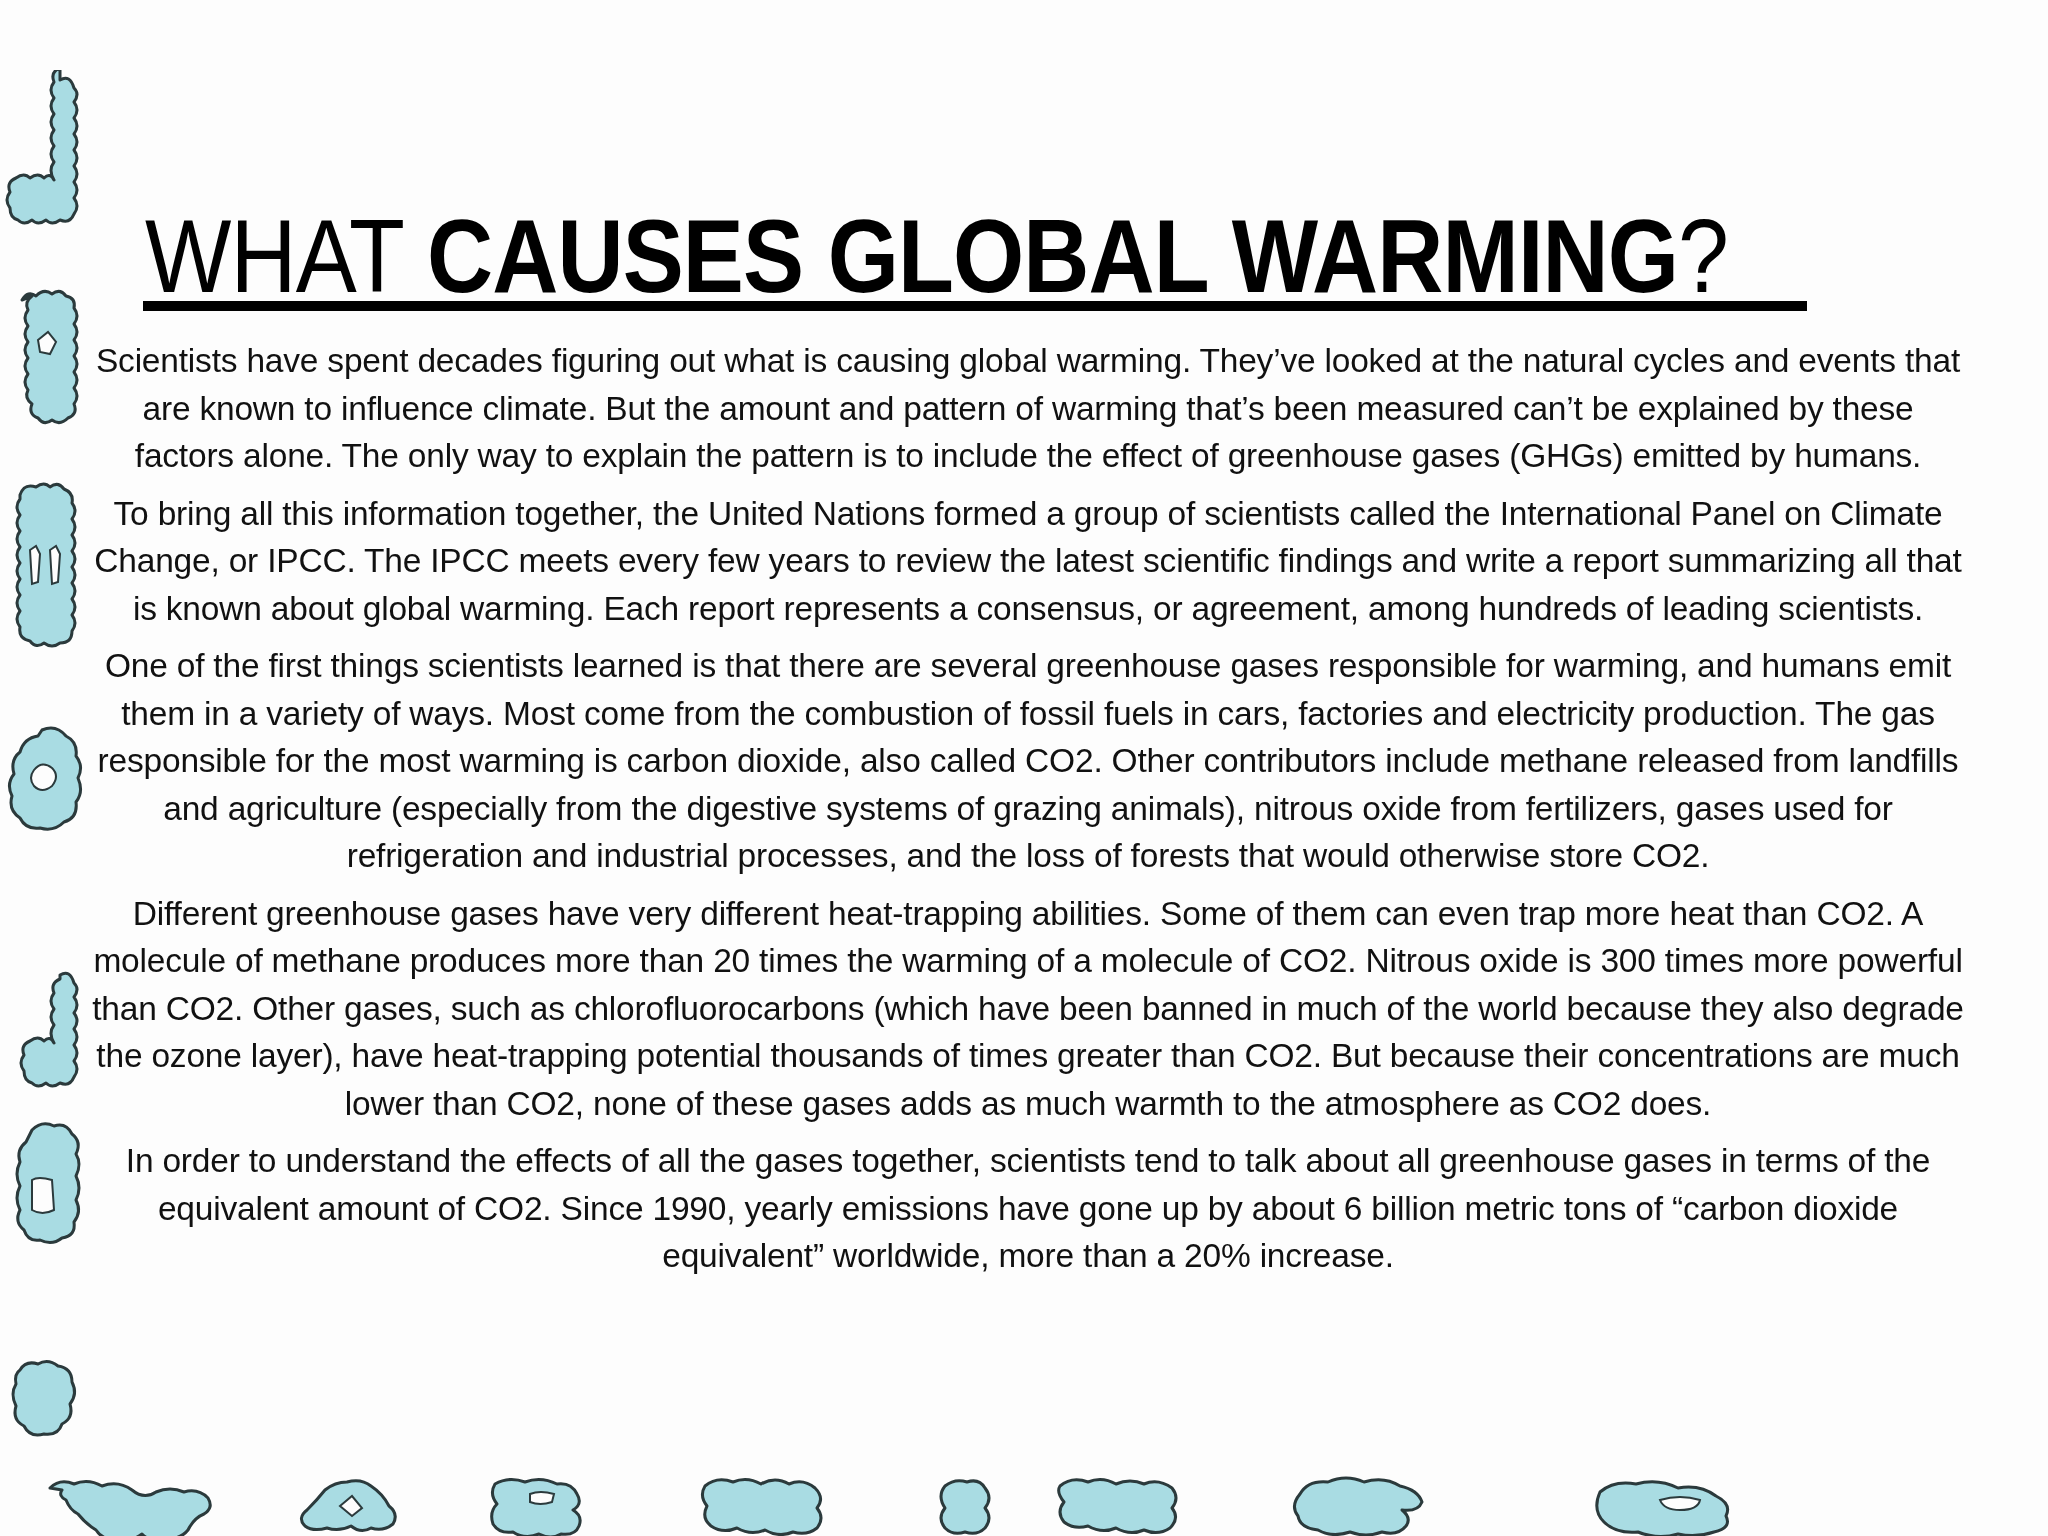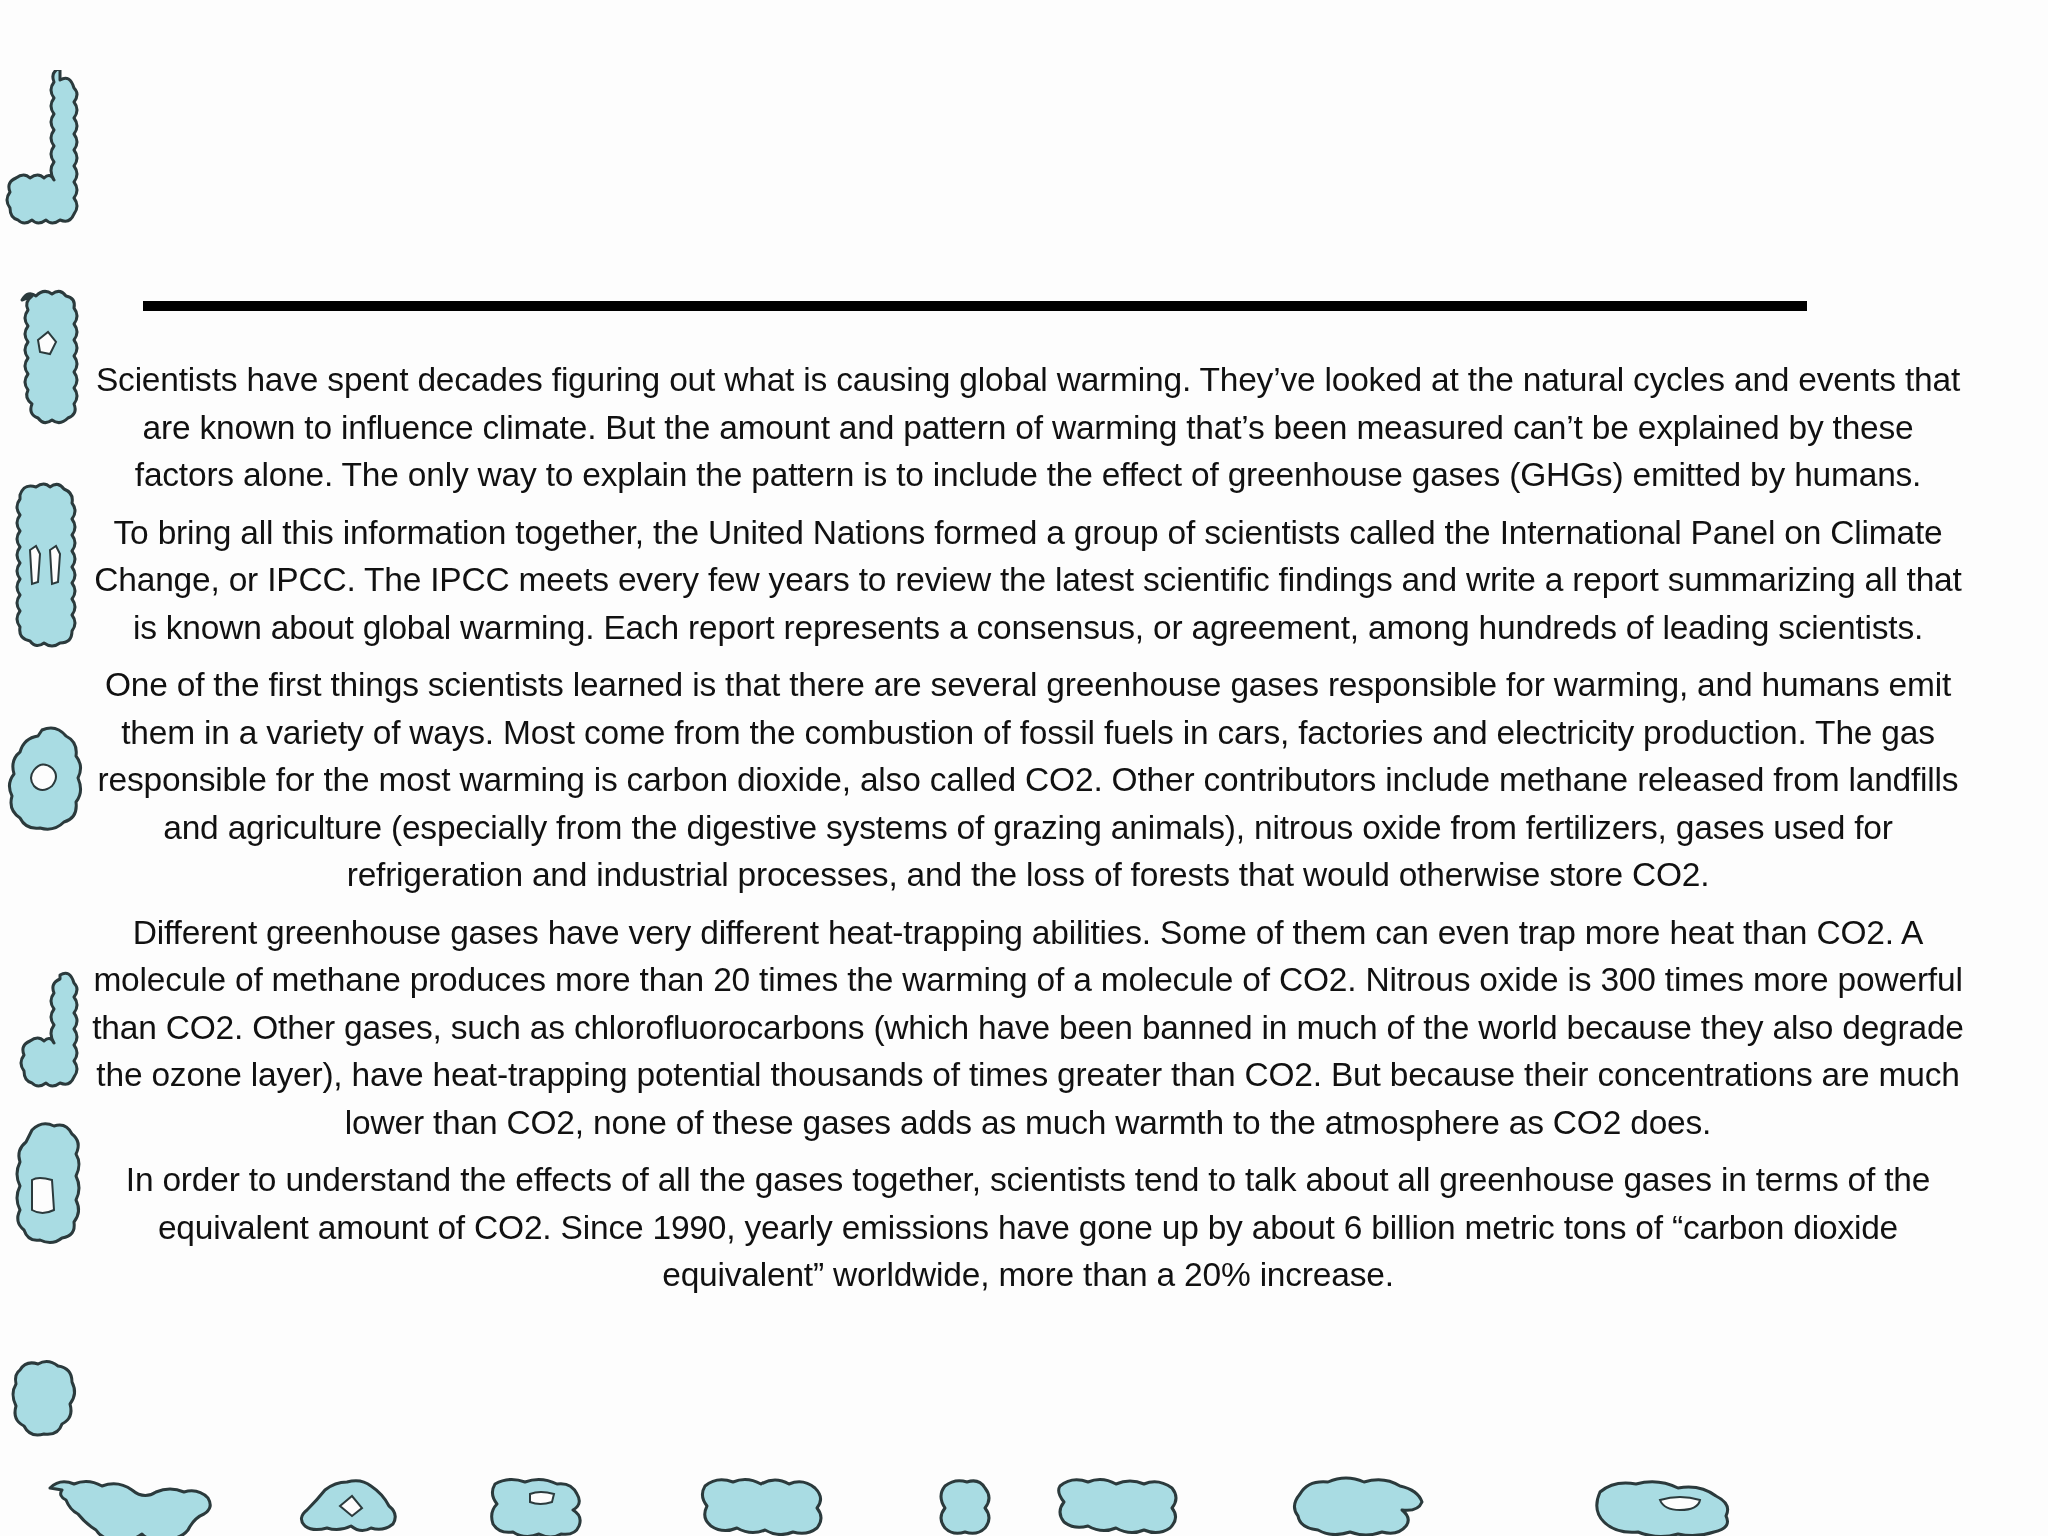--- a/index.html
+++ b/index.html
@@ -62,21 +62,21 @@
     position: absolute;
     left: 143px;
     top: 301px;
     width: 1664px;
     height: 10px;
     background: #000;
   }
   .body-text {
     position: absolute;
     left: 92px;
-    top: 356px;
+    top: 337px;
     width: 1872px;
     text-align: center;
     font-size: 33.5px;
     line-height: 47.5px;
     letter-spacing: -0.2px;
   }
   .body-text p {
     margin: 0 0 10px 0;
   }
 </style>
@@ -105,20 +105,23 @@
       <g fill="#fdfdfd" stroke="#2B3A3C" stroke-width="2">
         <path d="M36 270 l10 -8 l8 10 l-6 12 l-10 -2 z"></path>
         <path d="M28 480 l6 -4 l4 8 l-2 28 l-6 2 z"></path>
         <path d="M48 480 l6 -4 l4 8 l-2 28 l-6 2 z"></path>
         <path d="M32 700 q8 -10 18 -2 q8 8 0 18 q-10 8 -18 0 q-6 -8 0 -16 z"></path>
         <path d="M30 1110 q6 -4 20 0 l2 30 q-12 6 -22 0 z"></path>
       </g>
     </svg>
   </div>
 
+  <div class="title-wrap">
+    <h1 class="title"><span>WHAT </span><span class="bold">CAUSES GLOBAL WARMING</span><span>?</span></h1>
+  </div>
   <div class="title-rule"></div>
 
   <div class="body-text">
     <p>Scientists have spent decades figuring out what is causing global warming. They’ve looked at the natural cycles and events that are known to influence climate. But the amount and pattern of warming that’s been measured can’t be explained by these factors alone. The only way to explain the pattern is to include the effect of greenhouse gases (GHGs) emitted by humans.</p>
     <p>To bring all this information together, the United Nations formed a group of scientists called the International Panel on Climate Change, or IPCC. The IPCC meets every few years to review the latest scientific findings and write a report summarizing all that is known about global warming. Each report represents a consensus, or agreement, among hundreds of leading scientists.</p>
     <p>One of the first things scientists learned is that there are several greenhouse gases responsible for warming, and humans emit them in a variety of ways. Most come from the combustion of fossil fuels in cars, factories and electricity production. The gas responsible for the most warming is carbon dioxide, also called CO2. Other contributors include methane released from landfills and agriculture (especially from the digestive systems of grazing animals), nitrous oxide from fertilizers, gases used for refrigeration and industrial processes, and the loss of forests that would otherwise store CO2.</p>
     <p>Different greenhouse gases have very different heat-trapping abilities. Some of them can even trap more heat than CO2. A molecule of methane produces more than 20 times the warming of a molecule of CO2. Nitrous oxide is 300 times more powerful than CO2. Other gases, such as chlorofluorocarbons (which have been banned in much of the world because they also degrade the ozone layer), have heat-trapping potential thousands of times greater than CO2. But because their concentrations are much lower than CO2, none of these gases adds as much warmth to the atmosphere as CO2 does.</p>
     <p>In order to understand the effects of all the gases together, scientists tend to talk about all greenhouse gases in terms of the equivalent amount of CO2. Since 1990, yearly emissions have gone up by about 6 billion metric tons of “carbon dioxide equivalent” worldwide, more than a 20% increase.</p>
   </div>
 

